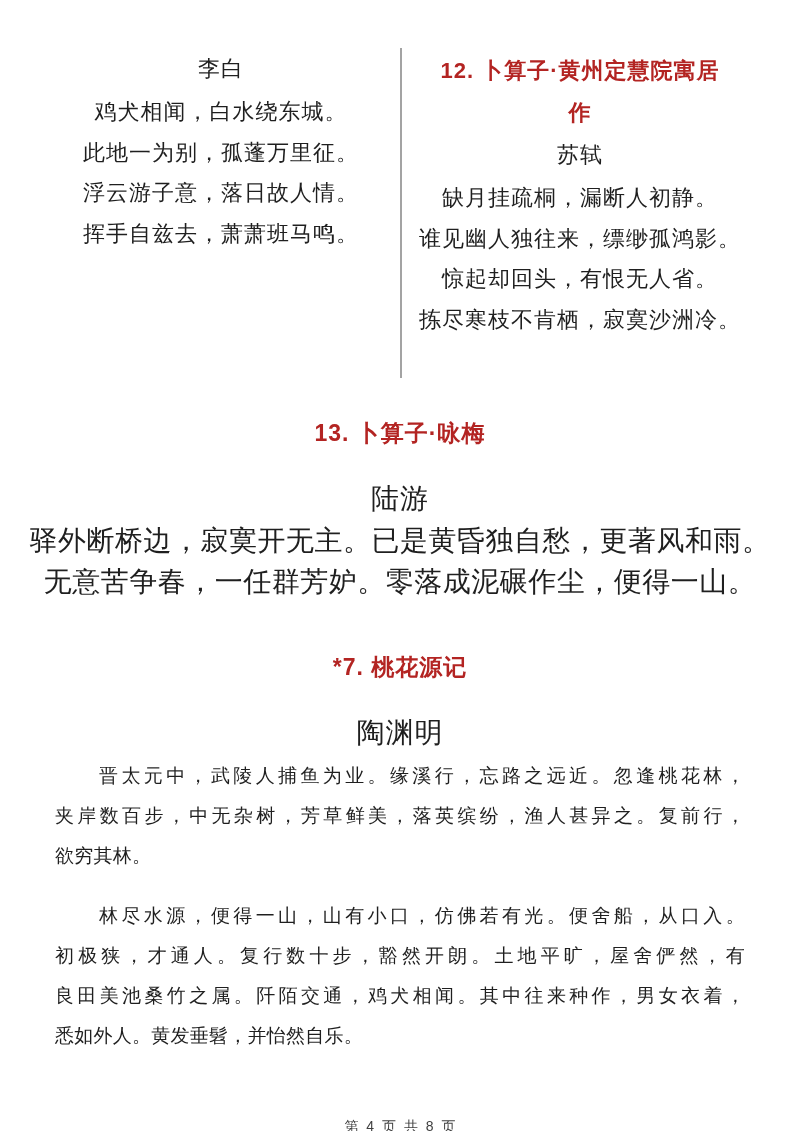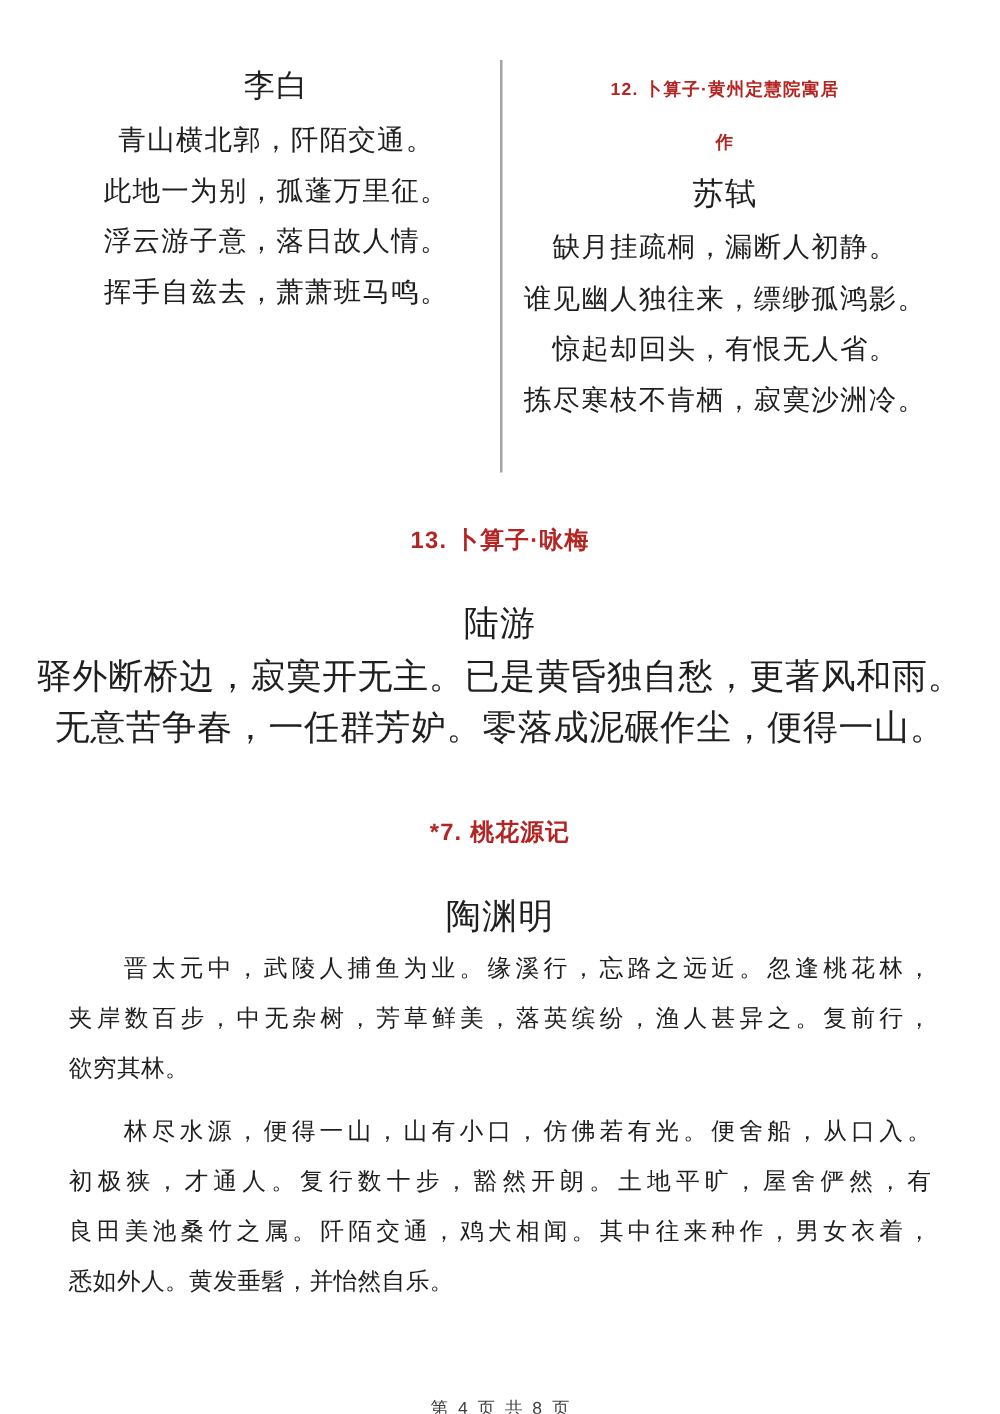--- a/index.html
+++ b/index.html
@@ -20,46 +20,46 @@
     text-align: center;
   }
   .col-right { border-left: 2px solid var(--divider-gray, #a3a3a3); }
 
   .poem-title-area {
     height: 86px;
     display: flex; align-items: flex-end; justify-content: center;
   }
   .poem-title {
     margin: 0;
-    font-size: 14px; font-weight: 700;
+    font-size: 22px; font-weight: 700;
     line-height: 42px; letter-spacing: 1px;
     color: var(--title-red, #b32422);
   }
   .title-line { display: block; }
 
-  .poem-author { font-size: 25px; line-height: 42px; letter-spacing: 1px; }
+  .poem-author { font-size: 22px; line-height: 42px; letter-spacing: 1px; }
   .poem-lines { margin-top: 2px; }
   .poem-line { font-size: 22px; line-height: 40.5px; letter-spacing: 1px; }
 
   
   .center-section { text-align: center; }
   .section-title {
     margin: 0;
-    font-size: 19px; font-weight: 700;
+    font-size: 23px; font-weight: 700;
     line-height: 42px; letter-spacing: 1px;
     color: var(--title-red, #b32422);
   }
   .mt-13 { margin-top: 34px; }
   .mt-1  { margin-top: 44px; }
   .section-author { font-size: 28px; line-height: 42px; letter-spacing: 1px; margin-top: 24px; }
   .wide-line { font-size: 28px; line-height: 41px; letter-spacing: 0.5px; }
 
   
   .prose { margin: 2px 55px 0 55px; text-align: left; }
-  .prose.second { margin-top: 10px; }
+  .prose.second { margin-top: 20px; }
   .para-line {
     font-size: 19px; line-height: 40px; letter-spacing: 0.25px;
     white-space: nowrap;
     text-align: justify; text-align-last: justify;
   }
   .para-line.first { text-indent: 44px; }
   .para-line.last { text-align-last: left; }
 
   
   .footer {
@@ -73,21 +73,21 @@
 </head>
 <body>
 
 <div class="page">
 
   <div class="two-col">
 
     <section class="col col-left">
       <div class="poem-author">李白</div>
       <div class="poem-lines">
-        <div class="poem-line">青山横北郭，阡陌交通。</div>
+        <div class="poem-line">鸡犬相闻，白水绕东城。</div>
         <div class="poem-line">此地一为别，孤蓬万里征。</div>
         <div class="poem-line">浮云游子意，落日故人情。</div>
         <div class="poem-line">挥手自兹去，萧萧班马鸣。</div>
       </div>
     </section>
 
     <section class="col col-right">
       <div class="poem-title-area">
         <h2 class="poem-title">
           <span class="title-line">12. 卜算子·黄州定慧院寓居</span>

